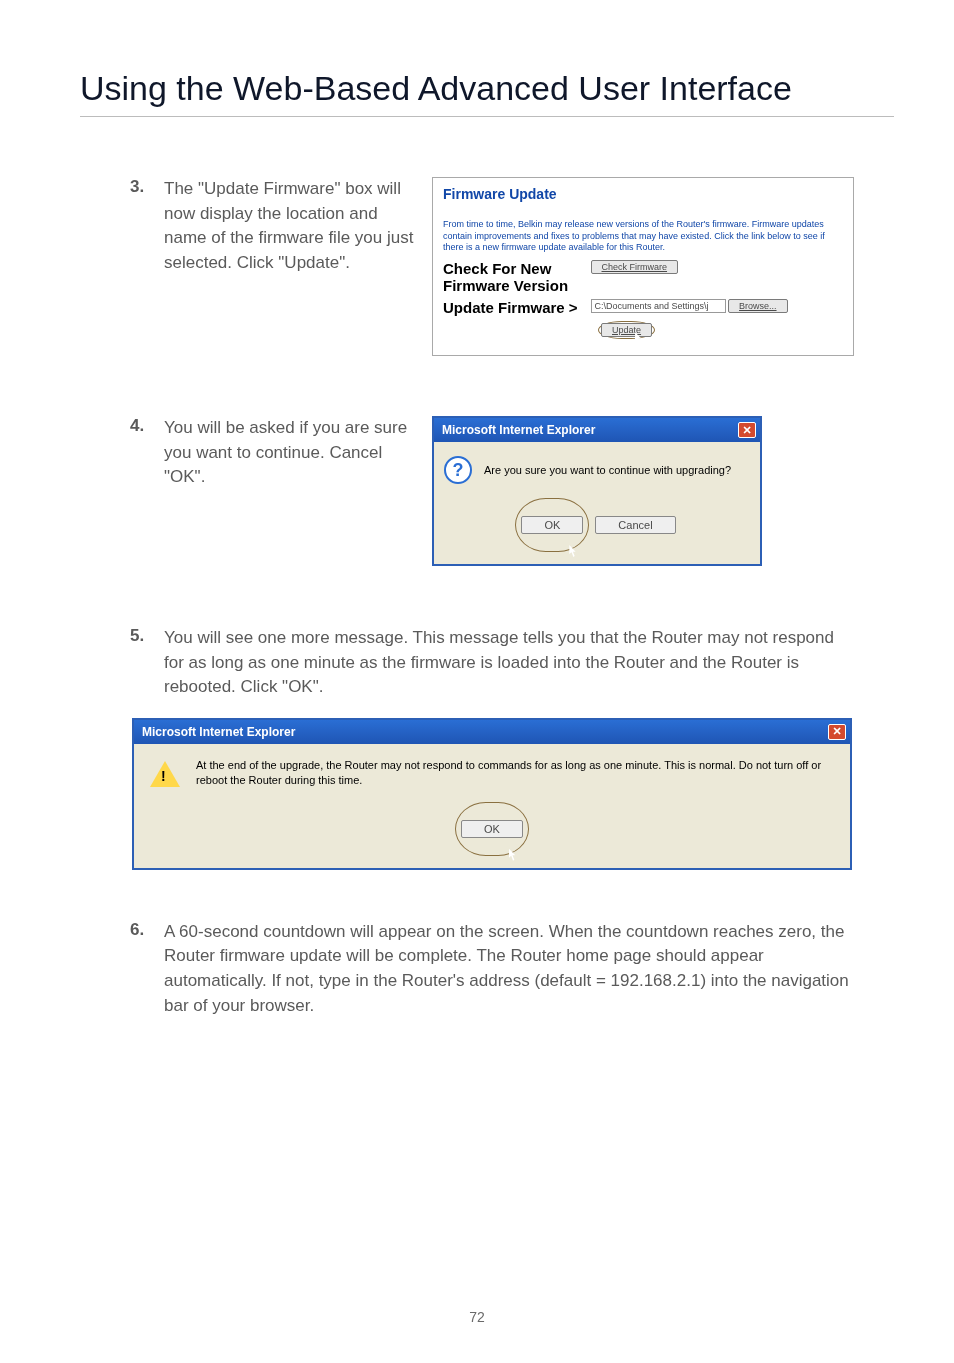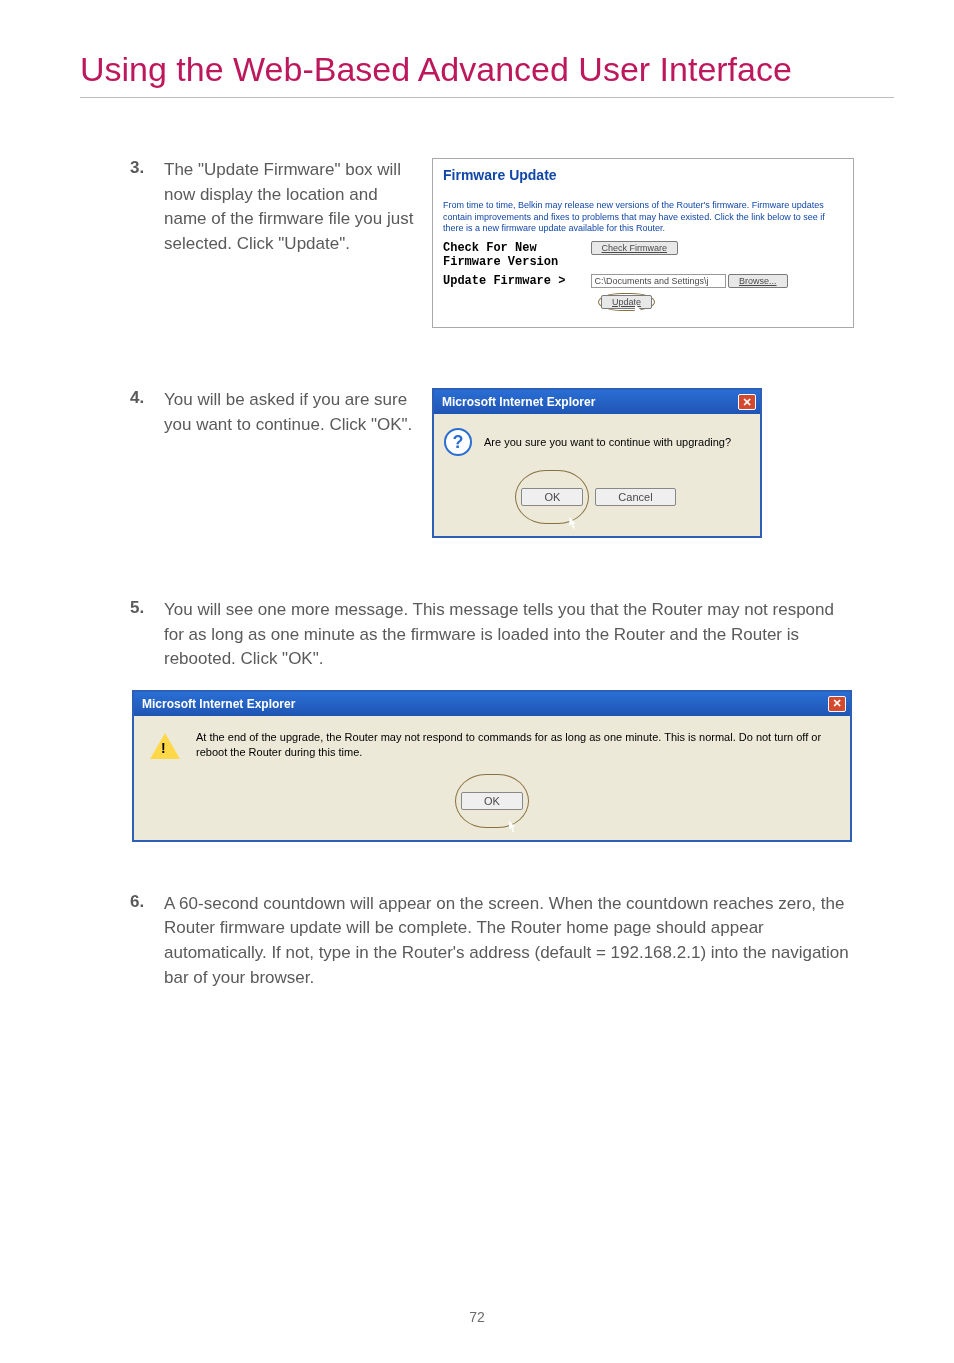--- a/index.html
+++ b/index.html
@@ -7,22 +7,22 @@
       width: 954px;
       height: 1363px;
       background: #fff;
       font-family: Arial, Helvetica, sans-serif;
       color: #4a4a4a;
       position: relative;
     }
     .page-title {
       font-size: 34px;
       font-weight: 300;
-      color: #be185d;
-      padding: 50px 60px 8px 80px;
+      color: #0f172a;
+      padding: 69px 60px 8px 80px;
       letter-spacing: 0px;
     }
     .title-rule {
       margin: 0 60px 0 80px;
       border: none;
       border-top: 1px solid #bcbcbc;
     }
     .content {
       padding: 60px 100px 0 130px;
     }
@@ -74,25 +74,24 @@
     .fw-text {
       color: #1147a8;
       font-size: 9px;
       line-height: 1.3;
       margin-bottom: 6px;
     }
     .fw-link { color: #1147a8; text-decoration: underline; }
     .fw-label1 {
       font-weight: bold;
       color: #000;
-      font-size: 12px;
+      font-size: 15px;
       display: inline-block;
       width: 145px;
       vertical-align: top;
-      font-family: Liberation Mono, monospace;
     }
     .fw-btn {
       display: inline-block;
       border: 1px solid #7a7a7a;
       background: #e8e8e8;
       padding: 1px 10px;
       font-size: 9px;
       border-radius: 2px;
       text-decoration: underline;
     }
@@ -257,21 +256,21 @@
             </span>
           </div>
         </div>
       </div>
     </div>
   </div>
 
   <div class="step">
     <div class="step-num">4.</div>
     <div class="step-body split">
-      <div class="step-text">You will be asked if you are sure you want to continue. Click "OK".</div>
+      <div class="step-text">You will be asked if you are sure you want to continue. Cancel "OK".</div>
       <div class="figure">
         <div class="ie-dialog small">
           <div class="ie-titlebar">
             <span>Microsoft Internet Explorer</span>
             <span class="ie-close">✕</span>
           </div>
           <div class="ie-body">
             <div class="ie-body-row">
               <div class="ie-q-icon">?</div>
               <div class="ie-msg">Are you sure you want to continue with upgrading?</div>

